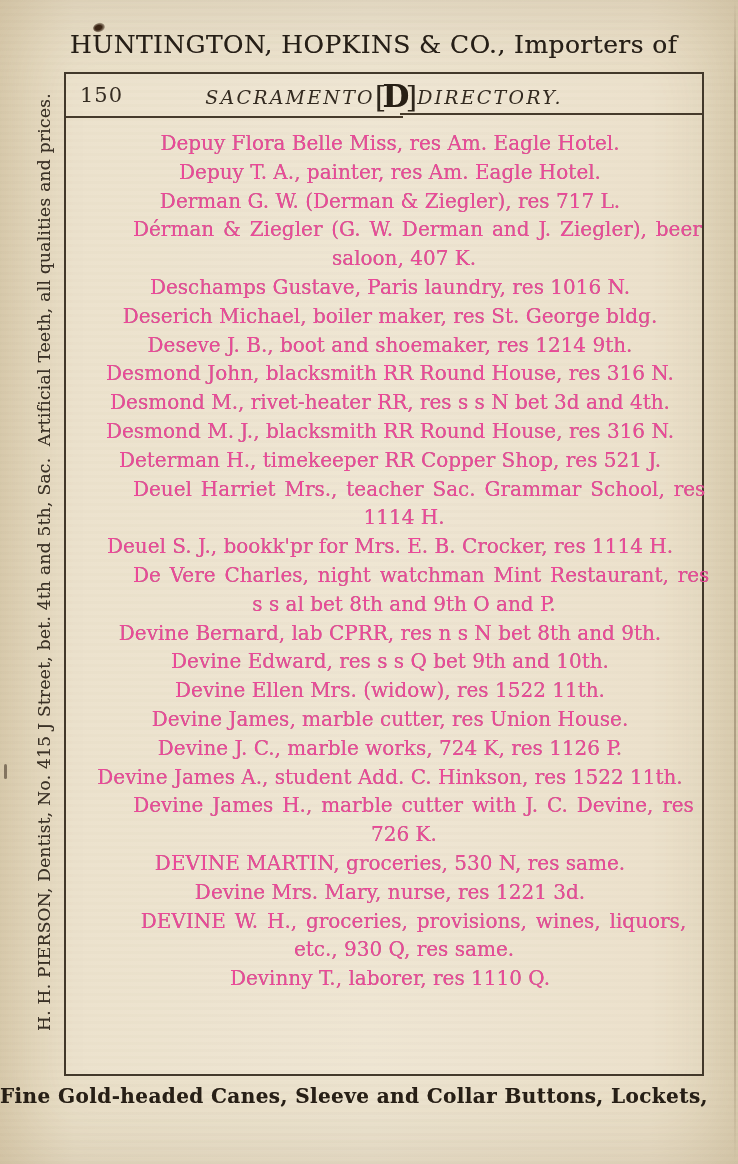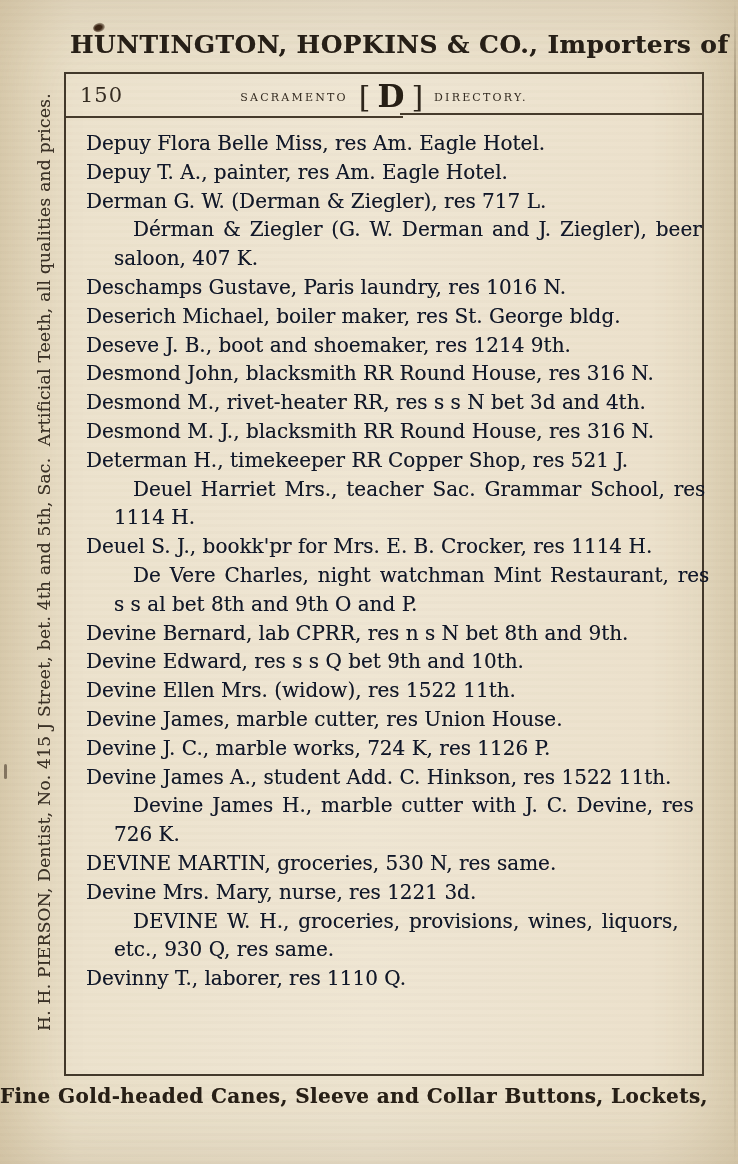--- a/index.html
+++ b/index.html
@@ -13,21 +13,21 @@
       repeating-linear-gradient(0deg, rgba(120,100,70,0.025) 0 3px, rgba(0,0,0,0) 3px 7px),
       linear-gradient(90deg, #e2d5b8 0%, #eae0c9 10%, #ede4d0 50%, #eadfc8 88%, #e2d6ba 100%);
     box-shadow: inset 0 0 80px rgba(140,115,80,0.25);
   }
 
   
   .top-banner {
     position: absolute;
     left: 70px; top: 30px; width: 640px;
     font-size: 25px;
-    font-weight: bold;
+    font-weight: normal;
     letter-spacing: 0.4px;
     color: #261f17;
     white-space: pre;
     text-shadow: 0 0 0.5px rgba(40,30,20,0.55);
   }
   .ink-blot {
     position: absolute; left: 93px; top: 23px;
     width: 12px; height: 9px; border-radius: 50%;
     background: radial-gradient(ellipse at 45% 50%, #3a2414 35%, rgba(58,36,20,0.35) 70%, rgba(0,0,0,0));
     transform: rotate(-18deg);
@@ -61,33 +61,33 @@
     width: 640px; height: 1004px;
     border: 2px solid #42382a;
     background: rgba(255,250,235,0.12);
   }
   .box-header {
     position: relative;
     height: 42px;
     display: flex;
     align-items: center;
     justify-content: center;
-    gap: 11px;
   }
   .page-number {
     position: absolute;
     left: 14px; top: 9px;
     font-size: 21px;
     letter-spacing: 1px;
   }
   .city-label, .book-label {
-    font-size: 11px;
+    font-size: 19px;
     letter-spacing: 2.2px;
     color: #332a20;
     padding-top: 4px;
+    font-style: italic;
   }
   .bracket {
     font-size: 30px;
     font-weight: normal;
     color: #2d251b;
     position: relative; top: 1px;
   }
   .bracket.left  { margin-right: -4px; }
   .bracket.right { margin-left: -4px; }
   .section-letter {
@@ -104,22 +104,23 @@
   .header-rule-right {
     position: absolute; left: 52.5%; top: 39px;
     width: 47.5%; height: 2px; background: #453a2b;
   }
 
   
   .entry-list {
     padding: 13px 8px 0 20px;
     font-size: 20px;
     line-height: 28.8px;
-    color: #0f172a;
+    color: #ec4899;
     text-shadow: 0 0 0.45px rgba(45,35,25,0.5);
+    text-align: center;
   }
   .entry-list .line { white-space: pre; }
   .entry-list .line.cont { margin-left: 28px; }
   .entry-list .line.first.wrapped { word-spacing: 2.5px; margin-left: 47px; }
 
   
   .bottom-banner {
     position: absolute;
     left: 0; top: 1084px; width: 602px;
     text-align: center;

